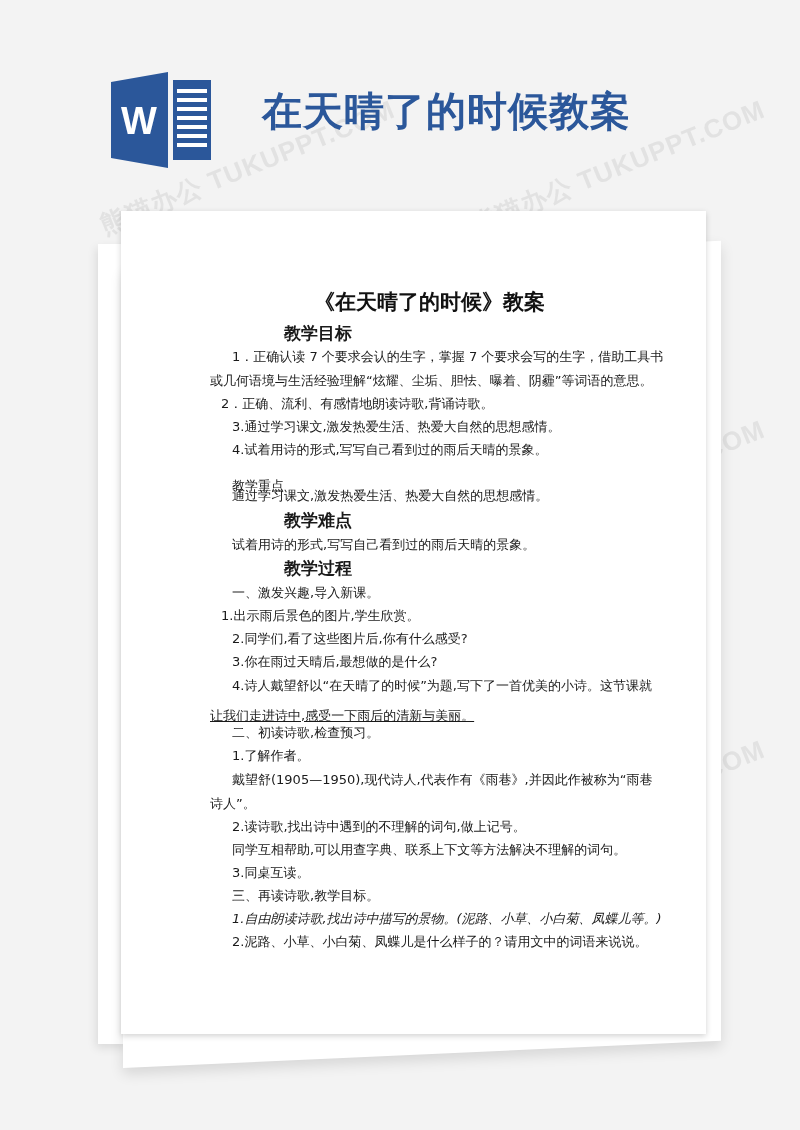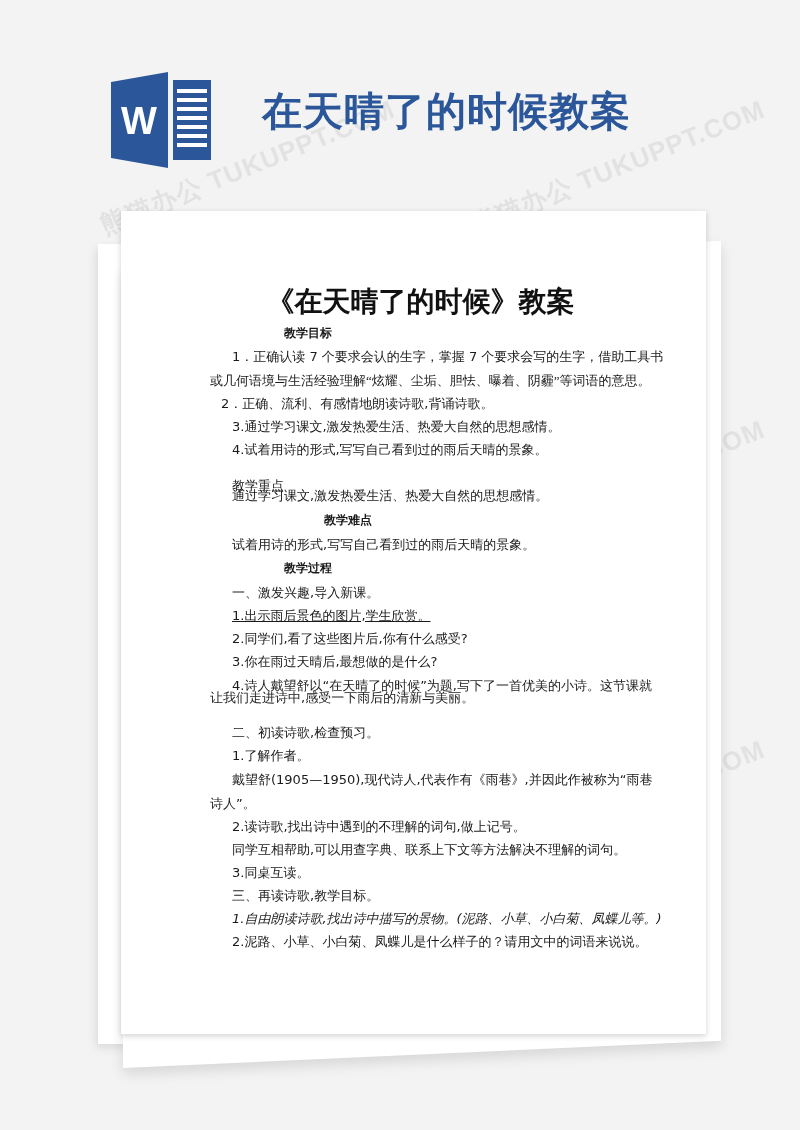--- a/index.html
+++ b/index.html
@@ -31,28 +31,28 @@
     }
     .back-page-left {
       position: absolute; left: 98px; top: 244px; width: 30px; height: 800px;
       background: #fff; box-shadow: -2px 4px 10px rgba(0,0,0,0.10);
     }
     .page {
       position: absolute; left: 121px; top: 211px; width: 585px; height: 823px;
       background: #fff; box-shadow: 0 2px 6px rgba(0,0,0,0.18);
     }
     .doc-title {
-      position: absolute; left: 7px; width: 585px; top: 74px; text-align: center;
-      font-size: 28px; font-weight: bold; color: #111; line-height: 34px; white-space: nowrap;
+      position: absolute; left: 16px; width: 585px; top: 74px; text-align: center;
+      font-size: 21px; font-weight: bold; color: #111; line-height: 34px; white-space: nowrap;
     }
     .line {
       position: absolute; font-size: 13px; color: #1a1a1a; white-space: nowrap;
       line-height: 18px;
     }
-    .h { font-weight: bold; font-size: 12px; padding-left: 48px; }
+    .h { font-weight: bold; font-size: 17px; padding-left: 48px; }
   </style>
 </head>
 <body>
 
 <div class="watermark" style="left:90px; top:150px;">熊猫办公 TUKUPPT.COM</div>
 <div class="watermark" style="left:460px; top:150px;">熊猫办公 TUKUPPT.COM</div>
 <div class="watermark" style="left:90px; top:470px;">熊猫办公 TUKUPPT.COM</div>
 <div class="watermark" style="left:460px; top:470px;">熊猫办公 TUKUPPT.COM</div>
 <div class="watermark" style="left:90px; top:790px;">熊猫办公 TUKUPPT.COM</div>
 <div class="watermark" style="left:460px; top:790px;">熊猫办公 TUKUPPT.COM</div>
@@ -76,35 +76,35 @@
 <div class="banner-title">在天晴了的时候教案</div>
 
 <div class="back-page-left"></div>
 <div class="back-page"></div>
 
 <div class="page">
   <div class="doc-title">《在天晴了的时候》教案</div>
 
   <div class="line h" style="left:115px; top:113px;">教学目标</div>
   <div class="line" style="left:111px; top:137px;">1．正确认读 7 个要求会认的生字，掌握 7 个要求会写的生字，借助工具书</div>
-  <div class="line" style="left:89px; top:161px;font-family:Liberation Serif, serif;">或几何语境与生活经验理解“炫耀、尘垢、胆怯、曝着、阴霾”等词语的意思。</div>
+  <div class="line" style="left:89px; top:161px;">或几何语境与生活经验理解“炫耀、尘垢、胆怯、曝着、阴霾”等词语的意思。</div>
   <div class="line" style="left:100px; top:184px;">2．正确、流利、有感情地朗读诗歌,背诵诗歌。</div>
   <div class="line" style="left:111px; top:207px;">3.通过学习课文,激发热爱生活、热爱大自然的思想感情。</div>
   <div class="line" style="left:111px; top:230px;">4.试着用诗的形式,写写自己看到过的雨后天晴的景象。</div>
   <div class="line" style="left:111px; top:266px;">教学重点</div>
   <div class="line" style="left:111px; top:276px;">通过学习课文,激发热爱生活、热爱大自然的思想感情。</div>
-  <div class="line h" style="left:115px; top:300px;margin-left:40px;">教学难点</div>
+  <div class="line h" style="left:115px; top:300px;">教学难点</div>
   <div class="line" style="left:111px; top:325px;text-align:center;">试着用诗的形式,写写自己看到过的雨后天晴的景象。</div>
   <div class="line h" style="left:115px; top:348px;text-align:right;">教学过程</div>
   <div class="line" style="left:111px; top:373px;">一、激发兴趣,导入新课。</div>
-  <div class="line" style="left:111px; top:396px;text-decoration:underline;">1.出示雨后景色的图片,学生欣赏。</div>
+  <div class="line" style="left:100px; top:396px;">1.出示雨后景色的图片,学生欣赏。</div>
   <div class="line" style="left:111px; top:419px;">2.同学们,看了这些图片后,你有什么感受?</div>
   <div class="line" style="left:111px; top:442px;">3.你在雨过天晴后,最想做的是什么?</div>
   <div class="line" style="left:111px; top:466px;">4.诗人戴望舒以“在天晴了的时候”为题,写下了一首优美的小诗。这节课就</div>
-  <div class="line" style="left:89px; top:478px;">让我们走进诗中,感受一下雨后的清新与美丽。</div>
+  <div class="line" style="left:89px; top:496px;text-decoration:underline;">让我们走进诗中,感受一下雨后的清新与美丽。</div>
   <div class="line" style="left:111px; top:513px;">二、初读诗歌,检查预习。</div>
   <div class="line" style="left:111px; top:536px;">1.了解作者。</div>
   <div class="line" style="left:111px; top:560px;">戴望舒(1905—1950),现代诗人,代表作有《雨巷》,并因此作被称为“雨巷</div>
   <div class="line" style="left:89px; top:584px;">诗人”。</div>
   <div class="line" style="left:111px; top:607px;">2.读诗歌,找出诗中遇到的不理解的词句,做上记号。</div>
   <div class="line" style="left:111px; top:630px;">同学互相帮助,可以用查字典、联系上下文等方法解决不理解的词句。</div>
   <div class="line" style="left:111px; top:653px;">3.同桌互读。</div>
   <div class="line" style="left:111px; top:676px;">三、再读诗歌,教学目标。</div>
   <div class="line" style="left:111px; top:699px;font-style:italic;">1.自由朗读诗歌,找出诗中描写的景物。(泥路、小草、小白菊、凤蝶儿等。)</div>
   <div class="line" style="left:111px; top:722px;">2.泥路、小草、小白菊、凤蝶儿是什么样子的？请用文中的词语来说说。</div>

